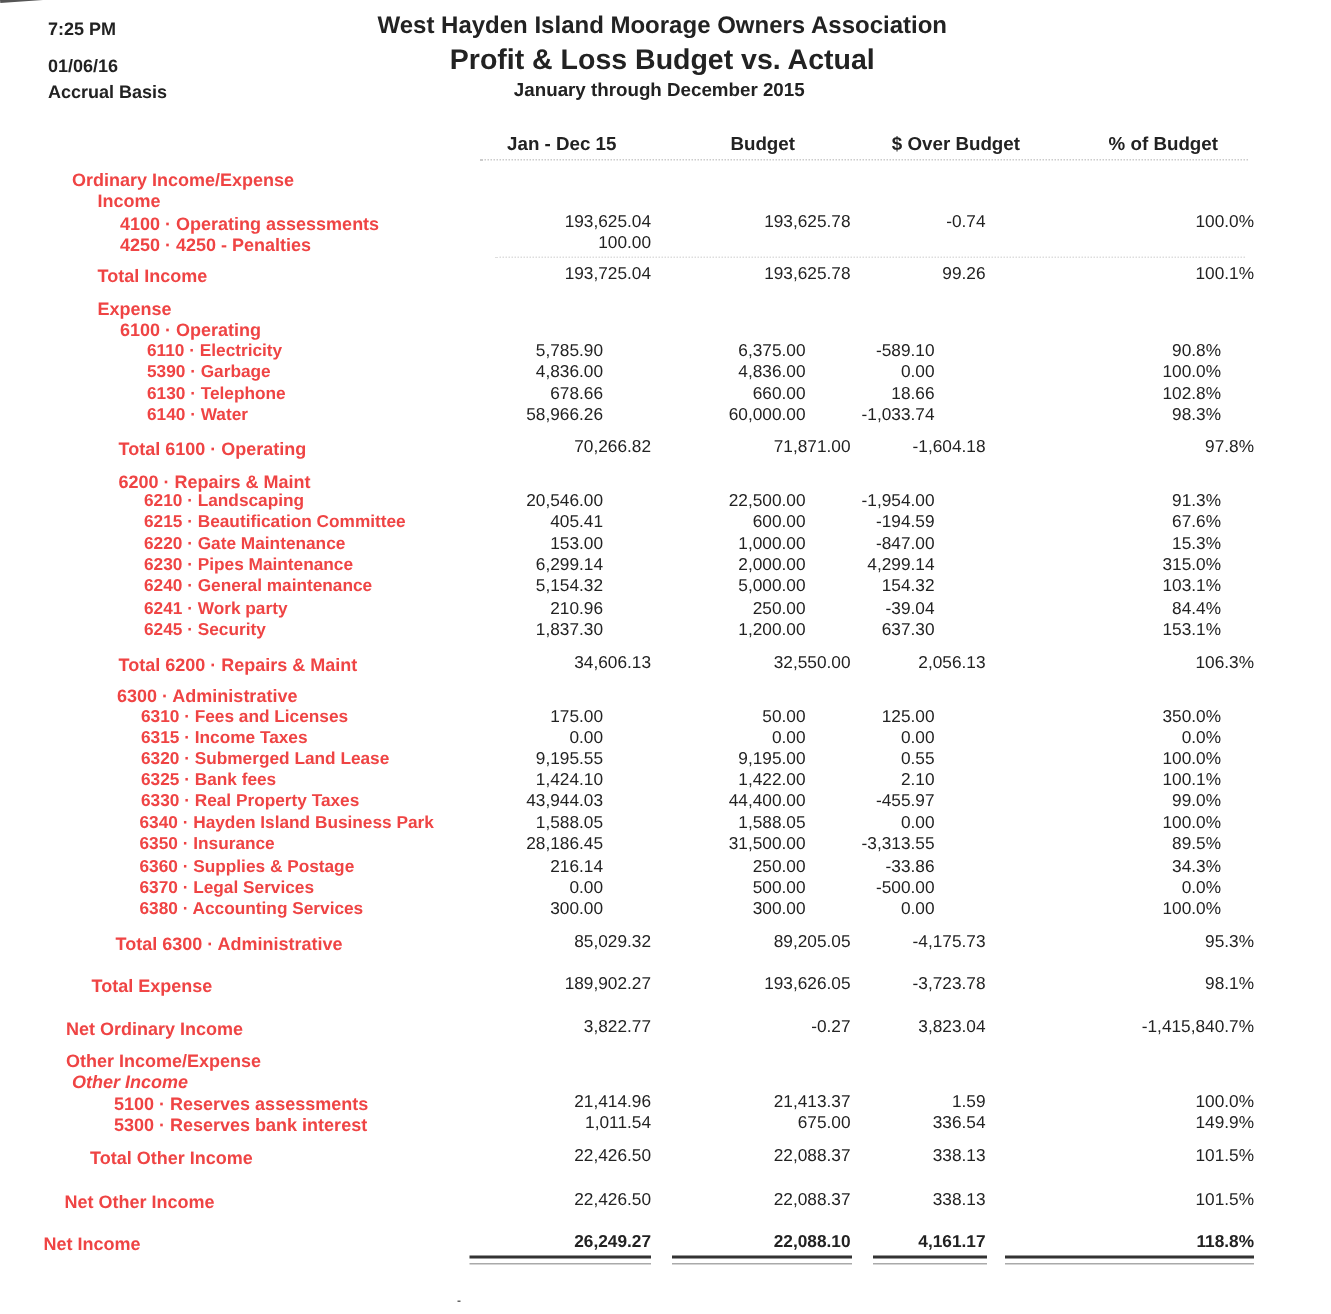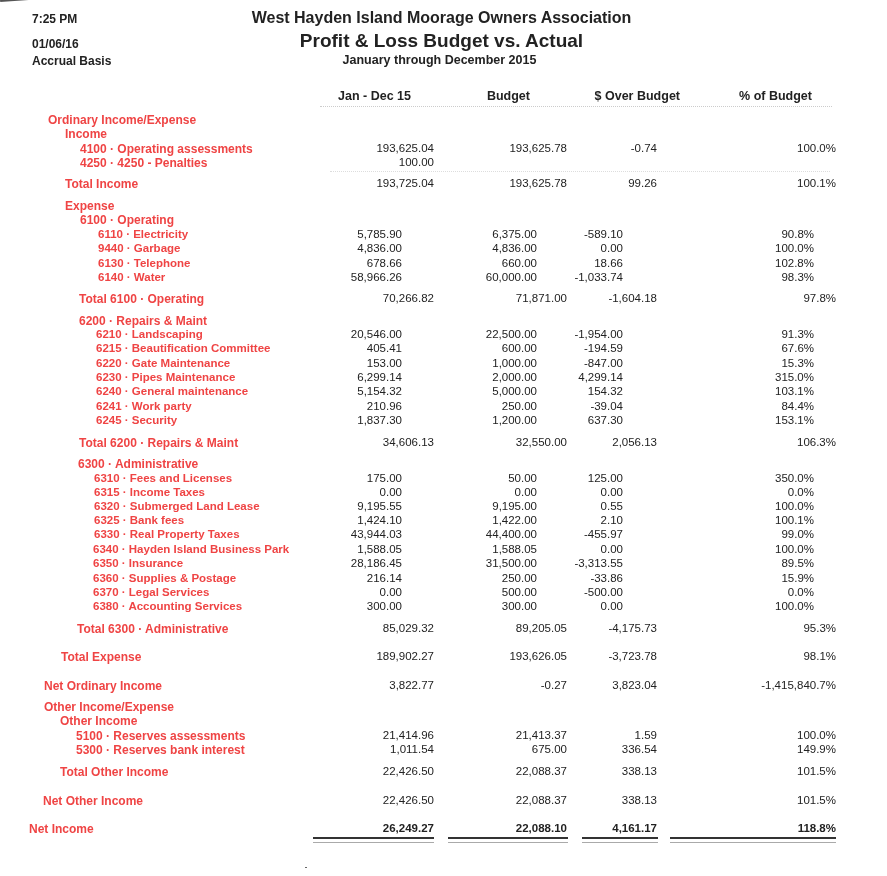--- a/index.html
+++ b/index.html
@@ -100,21 +100,21 @@
       <span class="label" style="left: 80px;">6100 · Operating</span>
     </div>
     <div class="row detail" style="top: 228px;">
       <span class="label" style="left: 98px;">6110 · Electricity</span>
       <span class="v c1">5,785.90</span>
       <span class="v c2">6,375.00</span>
       <span class="v c3">-589.10</span>
       <span class="v c4">90.8%</span>
     </div>
     <div class="row detail" style="top: 242px;">
-      <span class="label" style="left: 98px;">9440 · Garbage</span>
+      <span class="label" style="left: 98px;">5390 · Garbage</span>
       <span class="v c1">4,836.00</span>
       <span class="v c2">4,836.00</span>
       <span class="v c3">0.00</span>
       <span class="v c4">100.0%</span>
     </div>
     <div class="row detail" style="top: 257px;">
       <span class="label" style="left: 98px;">6130 · Telephone</span>
       <span class="v c1">678.66</span>
       <span class="v c2">660.00</span>
       <span class="v c3">18.66</span>
@@ -243,21 +243,21 @@
       <span class="v c1">28,186.45</span>
       <span class="v c2">31,500.00</span>
       <span class="v c3">-3,313.55</span>
       <span class="v c4">89.5%</span>
     </div>
     <div class="row detail" style="top: 572px;">
       <span class="label" style="left: 93px;">6360 · Supplies &amp; Postage</span>
       <span class="v c1">216.14</span>
       <span class="v c2">250.00</span>
       <span class="v c3">-33.86</span>
-      <span class="v c4">15.9%</span>
+      <span class="v c4">34.3%</span>
     </div>
     <div class="row detail" style="top: 586px;">
       <span class="label" style="left: 93px;">6370 · Legal Services</span>
       <span class="v c1">0.00</span>
       <span class="v c2">500.00</span>
       <span class="v c3">-500.00</span>
       <span class="v c4">0.0%</span>
     </div>
     <div class="row detail" style="top: 600px;">
       <span class="label" style="left: 93px;">6380 · Accounting Services</span>
@@ -284,21 +284,21 @@
       <span class="label" style="left: 44px;">Net Ordinary Income</span>
       <span class="v c1">3,822.77</span>
       <span class="v c2">-0.27</span>
       <span class="v c3">3,823.04</span>
       <span class="v c4">-1,415,840.7%</span>
     </div>
     <div class="row section" style="top: 700px;">
       <span class="label" style="left: 44px;">Other Income/Expense</span>
     </div>
     <div class="row section" style="top: 714px;">
-      <span class="label" style="left: 60px;">Other Income</span>
+      <span class="label" style="left: 48px; font-style: italic;">Other Income</span>
     </div>
     <div class="row total" style="top: 729px;">
       <span class="label" style="left: 76px;">5100 · Reserves assessments</span>
       <span class="v c1">21,414.96</span>
       <span class="v c2">21,413.37</span>
       <span class="v c3">1.59</span>
       <span class="v c4">100.0%</span>
     </div>
     <div class="row total" style="top: 743px;">
       <span class="label" style="left: 76px;">5300 · Reserves bank interest</span>

